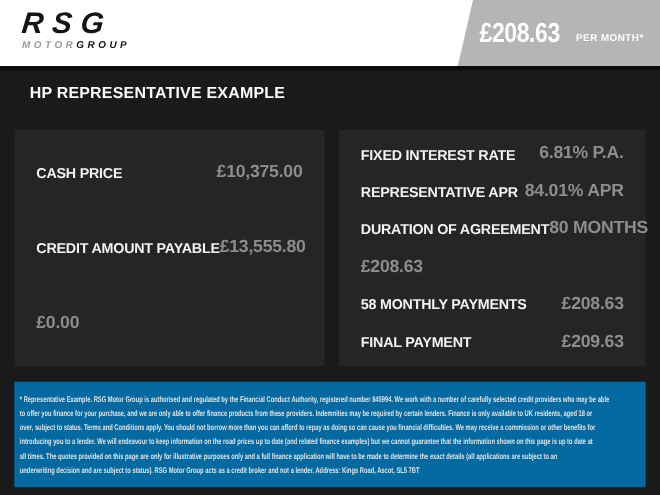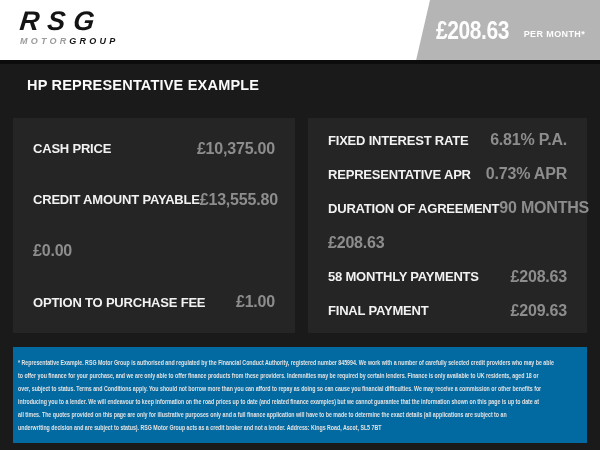--- a/index.html
+++ b/index.html
@@ -117,38 +117,34 @@
       <span class="finance-label">CASH PRICE</span>
       <span class="finance-value">£10,375.00</span>
     </div>
     <div class="finance-row">
       <span class="finance-label">CREDIT AMOUNT PAYABLE</span>
       <span class="finance-value">£13,555.80</span>
     </div>
     <div class="finance-row">
       <span class="finance-value">£0.00</span>
     </div>
-    <div class="finance-row">
-      <span class="finance-label">OPTION TO PURCHASE FEE</span>
-      <span class="finance-value">£1.00</span>
-    </div>
   </div>
 
   <div class="panel panel-right">
     <div class="finance-row">
       <span class="finance-label">FIXED INTEREST RATE</span>
       <span class="finance-value">6.81% P.A.</span>
     </div>
     <div class="finance-row">
       <span class="finance-label">REPRESENTATIVE APR</span>
-      <span class="finance-value">0.73% APR</span>
+      <span class="finance-value">84.01% APR</span>
     </div>
     <div class="finance-row">
       <span class="finance-label">DURATION OF AGREEMENT</span>
-      <span class="finance-value">90 MONTHS</span>
+      <span class="finance-value">80 MONTHS</span>
     </div>
     <div class="finance-row">
       <span class="finance-value">£208.63</span>
     </div>
     <div class="finance-row">
       <span class="finance-label">58 MONTHLY PAYMENTS</span>
       <span class="finance-value">£208.63</span>
     </div>
     <div class="finance-row">
       <span class="finance-label">FINAL PAYMENT</span>

